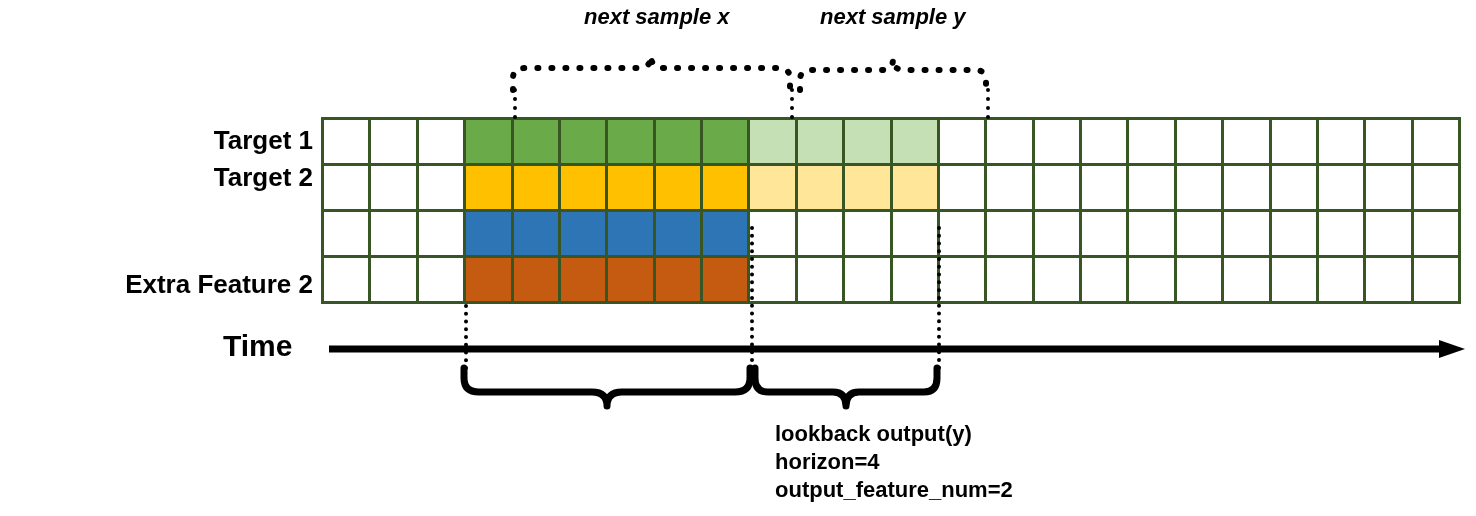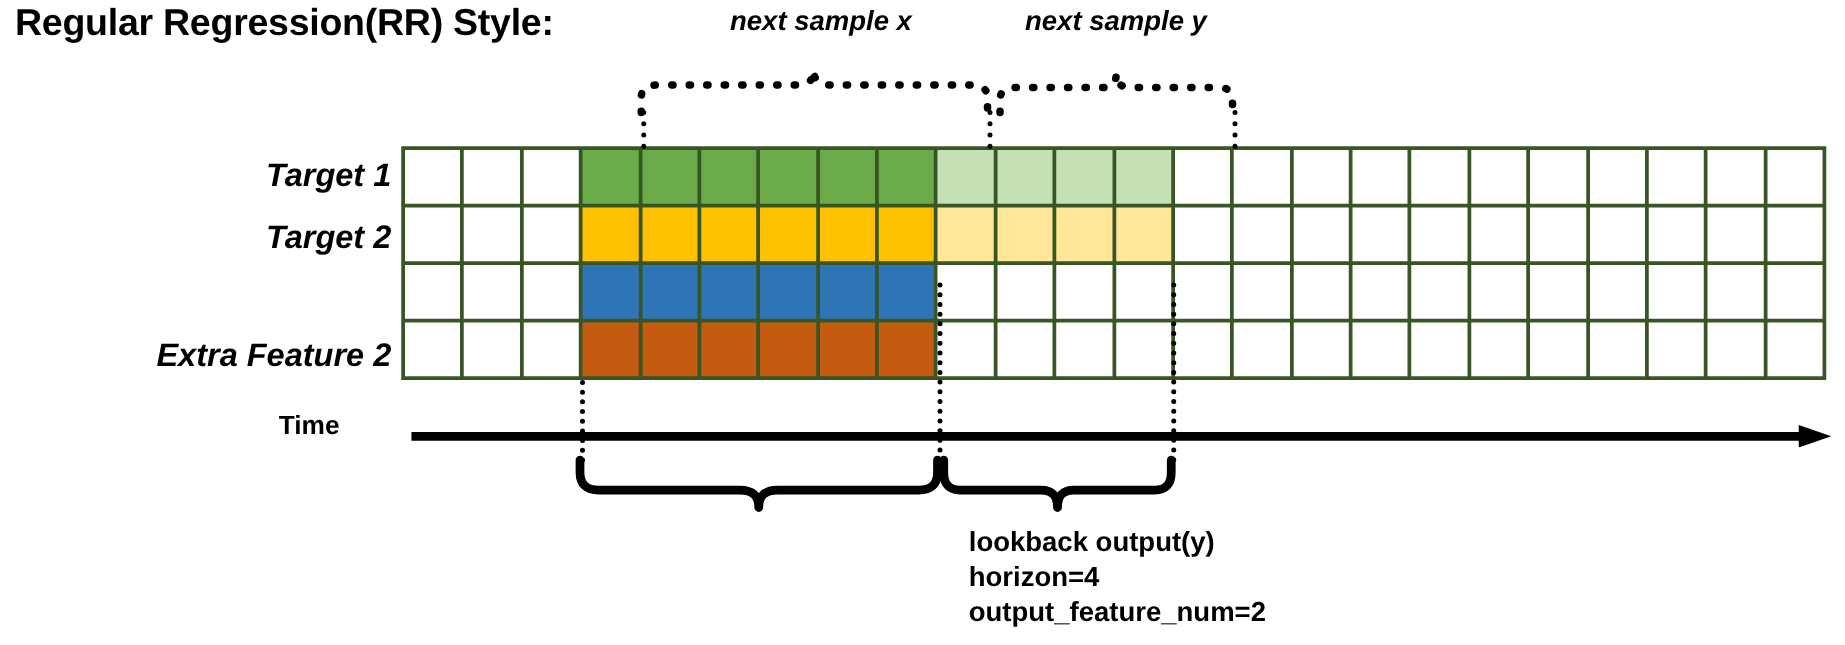--- a/index.html
+++ b/index.html
@@ -33,21 +33,20 @@
   
   .row-label {
     position: absolute;
     right: 1163px;          
     font-size: 26px;
     font-weight: bold;
     color: #000000;
     white-space: nowrap;
     text-align: right;
     line-height: 1;
-    font-style: italic;
   }
 
   
   #grid {
     position: absolute;
     left: 321px;
     top: 117px;
     width: 1140px;
     height: 187px;
     background: #375623;       
@@ -66,21 +65,21 @@
   .cell.c-gold        { background: #FFC000; }
   .cell.c-light-gold  { background: #FFE699; }
   .cell.c-blue        { background: #2E75B6; }
   .cell.c-orange      { background: #C55A11; }
 
   
   #time-label {
     position: absolute;
     left: 223px;
     top: 329px;
-    font-size: 21px;
+    font-size: 30px;
     font-weight: bold;
     color: #000000;
     white-space: nowrap;
   }
   #time-axis {
     position: absolute;
     left: 329px;
     top: 340px;
     width: 1136px;
     height: 18px;
@@ -123,24 +122,23 @@
     line-height: 1.28;
     white-space: nowrap;
   }
   .bottom-block .ln { display: block; }
 </style>
 </head>
 <body>
 
 <div id="canvas">
 
-  <div id="title">Regular Regression(RR) Style:</div>
 
   <div class="row-label" style="top:127px;">Target 1</div>
-  <div class="row-label" style="top:176px;">Target 2</div>
+  <div class="row-label" style="top:164px;">Target 2</div>
   <div class="row-label" style="top:271px;">Extra Feature 2</div>
 
   <div id="grid">
       <div class="cell"></div>
       <div class="cell"></div>
       <div class="cell"></div>
       <div class="cell c-dark-green"></div>
       <div class="cell c-dark-green"></div>
       <div class="cell c-dark-green"></div>
       <div class="cell c-dark-green"></div>

